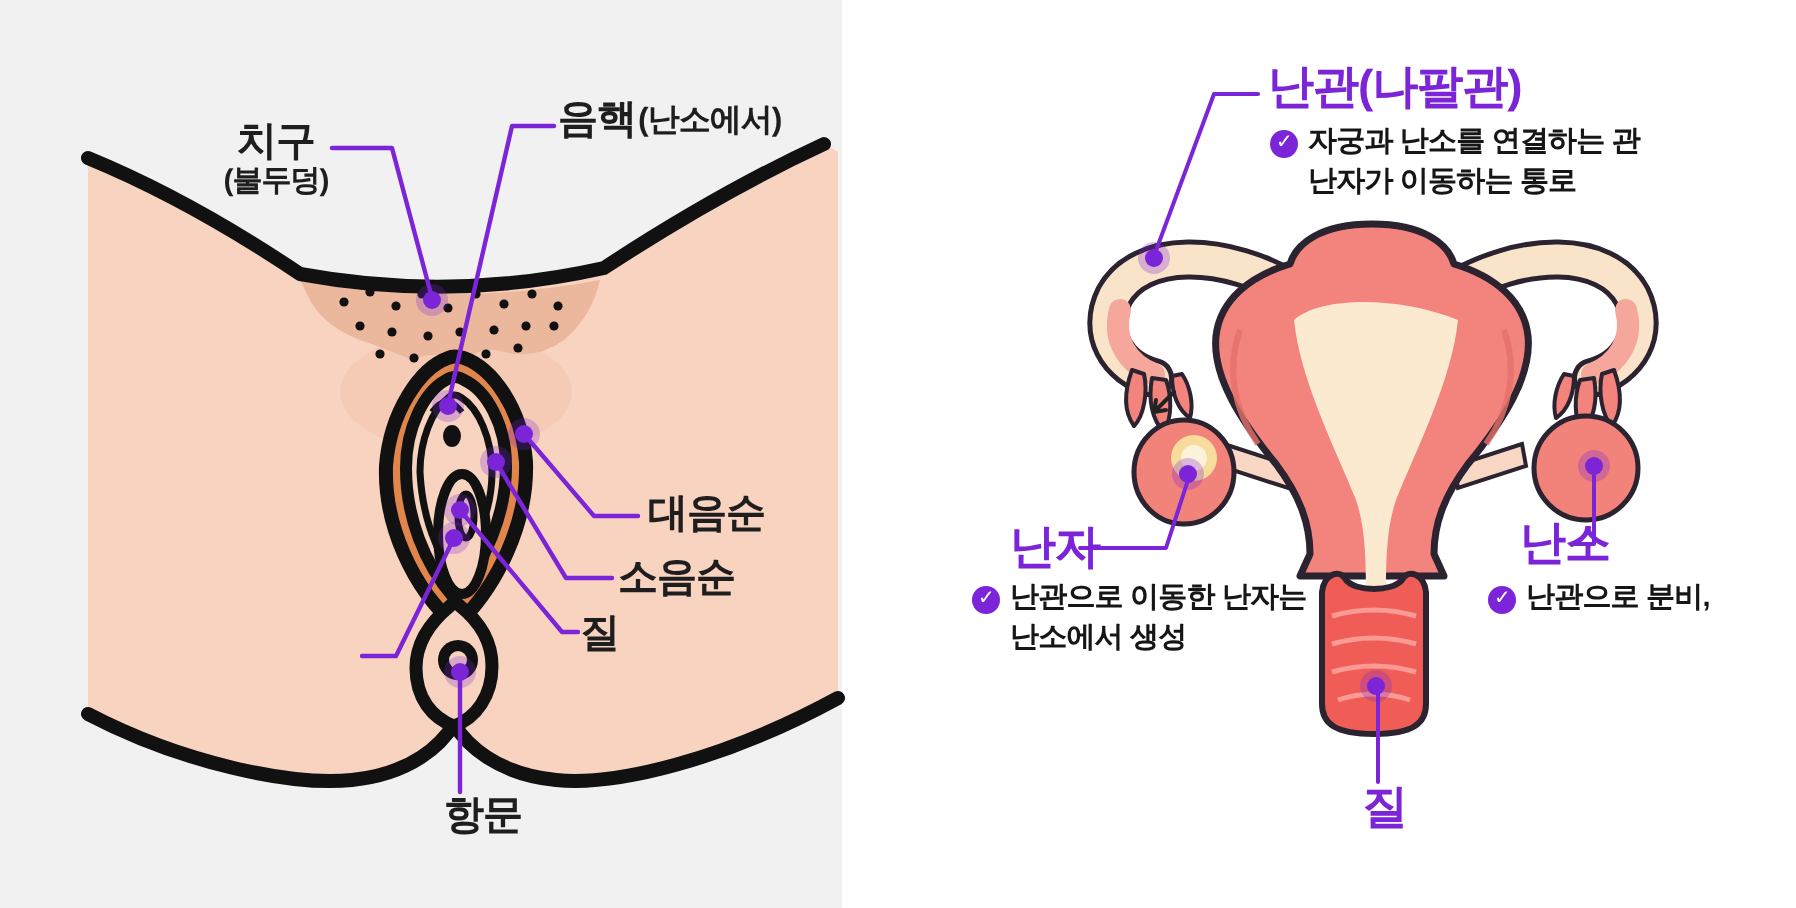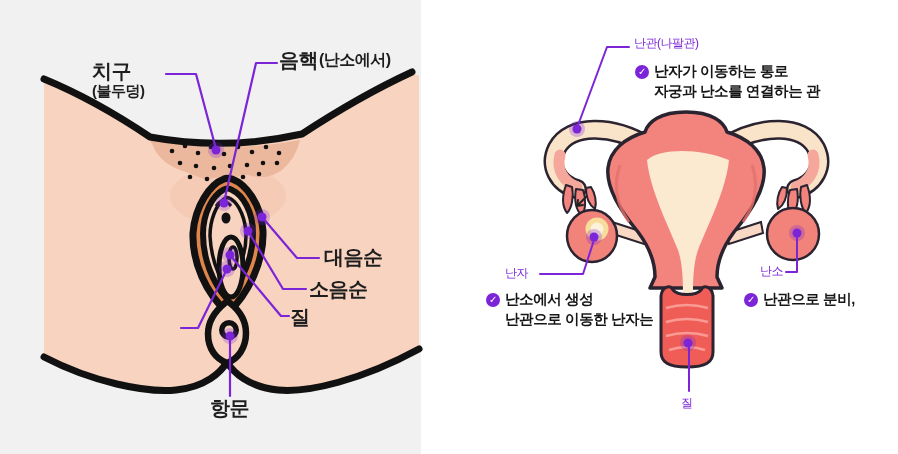--- a/index.html
+++ b/index.html
@@ -6,23 +6,23 @@
   .stage{
     position:relative;width:898px;height:454px;overflow:hidden;
     font-family:"Liberation Sans","DejaVu Sans",sans-serif;
     background:#ffffff;
   }
   .stage svg{position:absolute;left:0;top:0;}
   .lbl{position:absolute;color:#1e1e1e;font-weight:800;white-space:nowrap;letter-spacing:-0.5px;}
   .lbl-main{font-size:20px;line-height:22px;}
   .lbl-sub{font-size:15px;line-height:17px;}
   .lbl-paren{font-size:16px;}
-  .lbl-center{text-align:left;}
+  .lbl-center{text-align:center;}
   .row{display:flex;align-items:flex-end;gap:1px;}
-  .plbl{position:absolute;color:#7c24d8;font-weight:400;font-size:12px;line-height:20px;white-space:nowrap;letter-spacing:-0.5px;}
+  .plbl{position:absolute;color:#7c24d8;font-weight:700;font-size:23px;line-height:20px;white-space:nowrap;letter-spacing:-0.5px;}
   .desc{position:absolute;display:flex;gap:5px;font-size:14.5px;font-weight:700;color:#161616;line-height:19.5px;white-space:nowrap;letter-spacing:-0.4px;}
   .check{flex:none;width:14px;height:14px;border-radius:50%;background:#7c24d8;color:#ffffff;
          font-size:10px;line-height:14px;text-align:center;font-weight:900;margin-top:2.5px;}
   .desc .txt div{height:19.5px;}
 </style>
 </head>
 <body>
 
 <div class="stage">
 
@@ -224,37 +224,37 @@
   </div>
 
   <div class="lbl row" style="left:279px;top:49px;">
     <span class="lbl-main">음핵</span>
     <span class="lbl-paren">(난소에서)</span>
   </div>
 
   <div class="lbl lbl-main" style="left:324px;top:246px;font-family:Liberation Serif, serif;">대음순</div>
   <div class="lbl lbl-main" style="left:309px;top:278px;">소음순</div>
   <div class="lbl lbl-main" style="left:290px;top:306px;">질</div>
-  <div class="lbl lbl-main" style="left:210px;top:397px;">항문</div>
+  <div class="lbl lbl-main" style="left:222px;top:397px;">항문</div>
 
   <div class="plbl" style="left:634px;top:33px;">난관(나팔관)</div>
   <div class="desc" style="left:635px;top:62px;">
     <span class="check">✓</span>
     <span class="txt">
+      <div>자궁과 난소를 연결하는 관</div>
       <div>난자가 이동하는 통로</div>
-      <div>자궁과 난소를 연결하는 관</div>
     </span>
   </div>
 
   <div class="plbl" style="left:505px;top:263px;">난자</div>
   <div class="desc" style="left:486px;top:290px;">
     <span class="check">✓</span>
     <span class="txt">
+      <div>난관으로 이동한 난자는</div>
       <div>난소에서 생성</div>
-      <div>난관으로 이동한 난자는</div>
     </span>
   </div>
 
   <div class="plbl" style="left:748px;top:261px;margin-left:12px;">난소</div>
   <div class="desc" style="left:744px;top:290px;">
     <span class="check">✓</span>
     <span class="txt">
       <div>난관으로 분비,</div>
     </span>
   </div>

